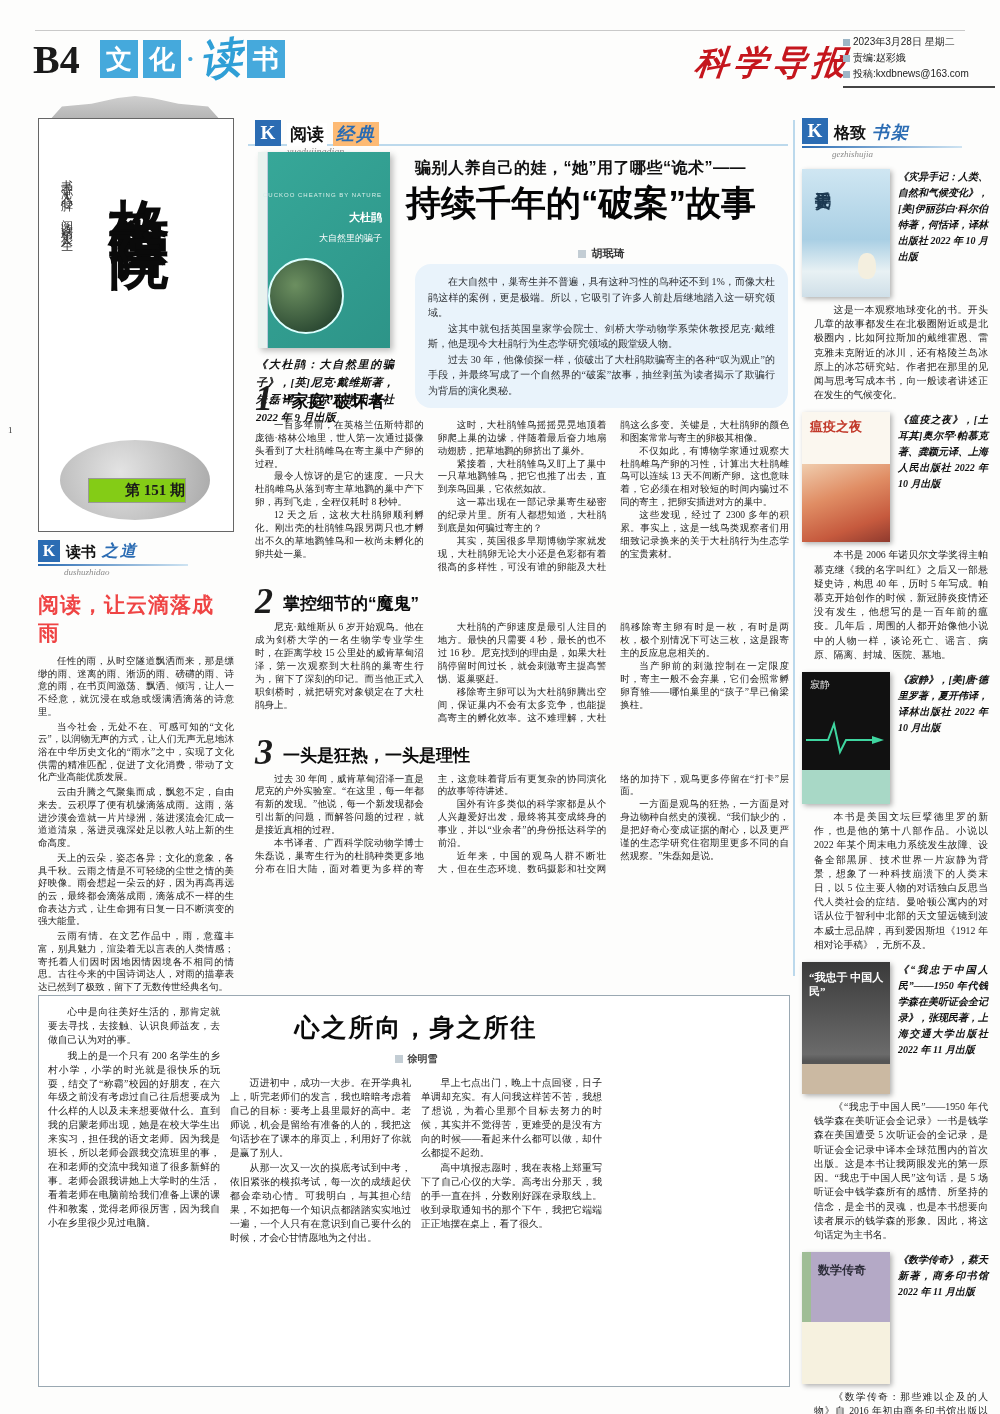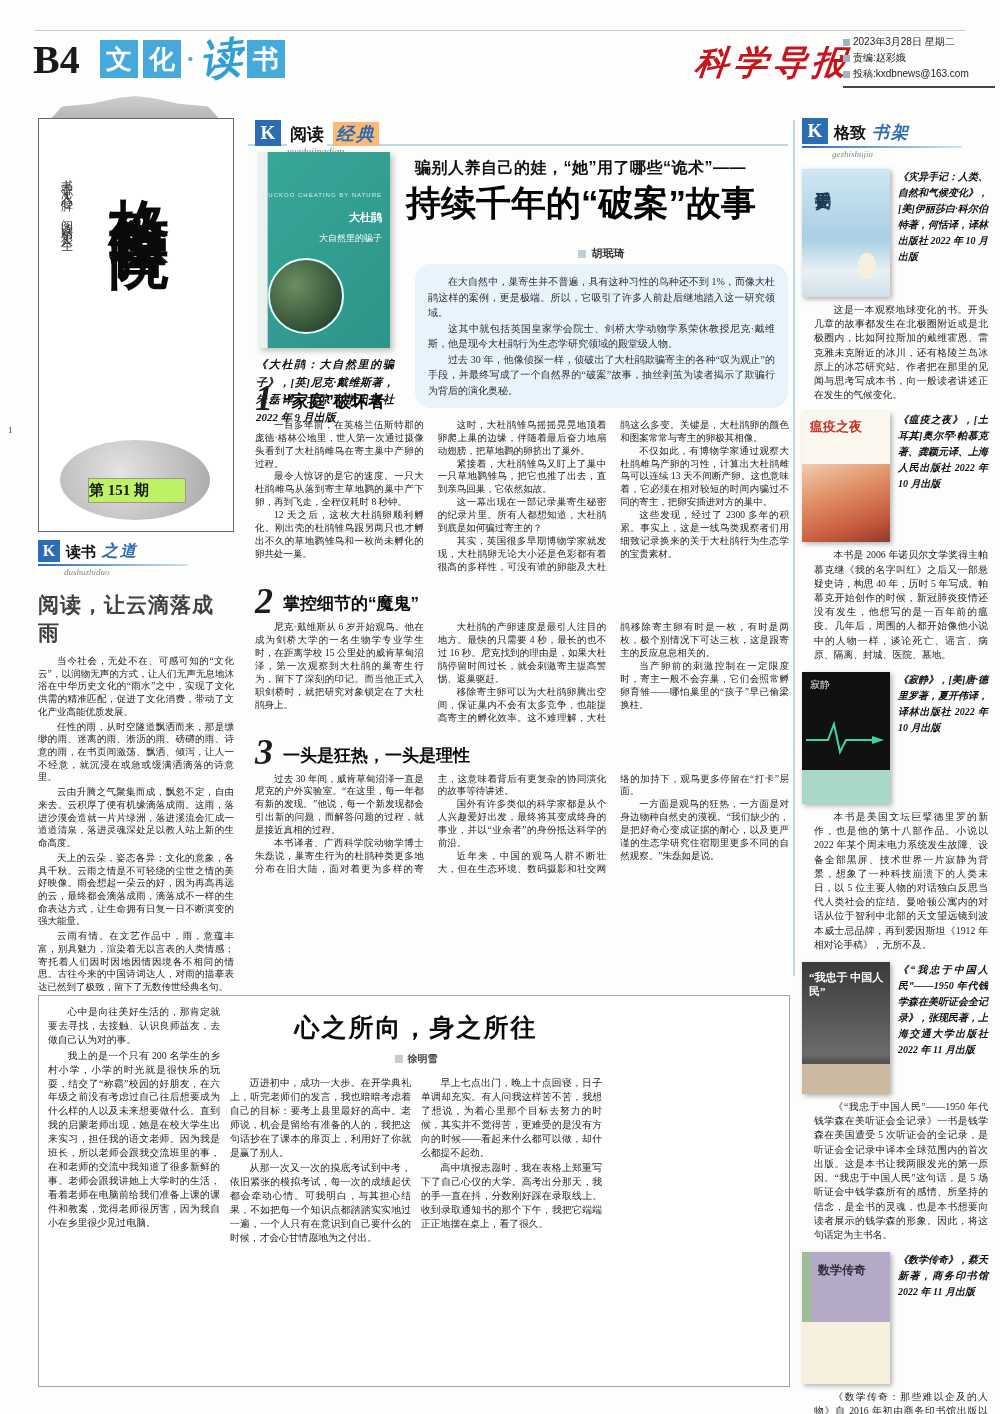--- a/index.html
+++ b/index.html
@@ -24,36 +24,36 @@
   
   .mast{left:38px;top:118px;width:194px;height:412px;border:1px solid #666;background:#fff;}
   .roof{left:48px;top:96px;width:174px;height:26px;background:linear-gradient(#c4c4c4,#9e9e9e);
         clip-path:polygon(0 100%,8% 40%,25% 30%,40% 8%,50% 0,60% 8%,75% 30%,92% 40%,100% 100%);opacity:.8;}
   .slogan{left:58px;top:170px;height:300px;writing-mode:vertical-rl;font-size:12px;letter-spacing:4px;color:#333;
           font-family:"Liberation Serif",serif;}
   .masttitle{left:98px;top:150px;height:330px;writing-mode:vertical-rl;font-size:60px;font-weight:bold;
              letter-spacing:10px;font-family:"Liberation Serif",serif;color:#0a0a0a;}
   .oval{left:60px;top:440px;width:150px;height:80px;border-radius:50%;
         background:radial-gradient(circle at 40% 40%,#e3e3e3,#b9b9b9 70%,#a5a5a5);}
-  .issue{left:88px;top:478px;width:96px;background:#bef264;border:1px solid #999;text-align:left;
+  .issue{left:88px;top:478px;width:96px;background:#84cc16;border:1px solid #999;text-align:right;
          font-size:15px;font-weight:bold;padding:2px 0;font-family:"Liberation Serif",serif;}
   .marginno{left:8px;top:425px;font-size:9px;color:#333;}
   
   .badge{display:flex;align-items:flex-end;gap:6px;}
   .kbox{background:#2b6cb3;color:#fff;font-weight:bold;font-family:"Liberation Serif",serif;
         display:flex;align-items:center;justify-content:center;}
   .kbox.small{width:22px;height:22px;font-size:16px;}
   .kbox.big{width:26px;height:26px;font-size:19px;}
   .btxt-b{font-weight:bold;color:#111;font-family:Liberation Sans, sans-serif;}
   .btxt-blue{font-weight:bold;color:#2b6cb3;font-style:italic;font-family:"Liberation Serif",serif;letter-spacing:2px;}
   .pinyin{font-style:italic;color:#8a8a8a;font-family:"Liberation Serif",serif;}
   .badge-rule{height:2px;background:linear-gradient(to right,#2b6cb3,#cfe4f2);}
   
   .leftart{left:38px;top:540px;width:196px;}
-  .leftart h2{font-size:21px;margin:14px 0 8px 0;font-family:"Liberation Sans",sans-serif;color:#404040;letter-spacing:1px;}
+  .leftart h2{font-size:21px;margin:14px 0 8px 0;font-family:"Liberation Sans",sans-serif;color:#ef4444;letter-spacing:1px;}
   .body-p{font-size:9.5px;line-height:1.34;text-align:justify;text-indent:2em;margin:0 0 2px 0;color:#222;}
   .author{text-align:right;font-weight:bold;font-size:10.5px;margin-top:2px;}
   
   .vdivider{left:793px;top:120px;width:2px;height:856px;background:#bcd9ec;}
   .classic-badge{left:255px;top:120px;}
   .classic-rule{left:248px;top:144px;width:540px;height:2px;background:#bcd9ec;}
   .cover{left:258px;top:152px;width:132px;height:196px;background:linear-gradient(135deg,#37a899,#2d9488);
          box-shadow:3px 3px 6px rgba(0,0,0,.25);}
   .cover .spine{position:absolute;left:0;top:0;width:9px;height:100%;background:#e9f2ef;border-right:1px solid #bcd;}
   .cover .ctag{position:absolute;right:8px;top:40px;font-size:6px;color:#d9efe9;text-align:right;
@@ -157,22 +157,22 @@
 
 <div class="abs leftart">
   <div class="badge">
     <span class="kbox small">K</span>
     <span class="btxt-b" style="font-size:15px">读书</span>
     <span class="btxt-blue" style="font-size:16px">之道</span>
   </div>
   <div class="badge-rule" style="width:150px;margin:2px 0 1px 0"></div>
   <div class="pinyin" style="font-size:9px;margin-left:26px">dushuzhidao</div>
   <h2>阅读，让云滴落成雨</h2>
+  <p class="body-p">任性的雨，从时空隧道飘洒而来，那是缥缈的雨、迷离的雨、淅沥的雨、磅礴的雨、诗意的雨，在书页间激荡、飘洒、倾泻，让人一不经意，就沉浸在或急或缓满洒滴落的诗意里。</p>
   <p class="body-p">当今社会，无处不在、可感可知的“文化云”，以润物无声的方式，让人们无声无息地沐浴在中华历史文化的“雨水”之中，实现了文化供需的精准匹配，促进了文化消费，带动了文化产业高能优质发展。</p>
-  <p class="body-p">任性的雨，从时空隧道飘洒而来，那是缥缈的雨、迷离的雨、淅沥的雨、磅礴的雨、诗意的雨，在书页间激荡、飘洒、倾泻，让人一不经意，就沉浸在或急或缓满洒滴落的诗意里。</p>
   <p class="body-p">云由升腾之气聚集而成，飘忽不定，自由来去。云积厚了便有机缘滴落成雨。这雨，落进沙漠会造就一片片绿洲，落进溪流会汇成一道道清泉，落进灵魂深处足以教人站上新的生命高度。</p>
   <p class="body-p">天上的云朵，姿态各异；文化的意象，各具千秋。云雨之情是不可轻绕的尘世之情的美好映像。雨会想起一朵云的好，因为再高再远的云，最终都会滴落成雨，滴落成不一样的生命表达方式，让生命拥有日复一日不断演变的强大能量。</p>
   <p class="body-p">云雨有情。在文艺作品中，雨，意蕴丰富，别具魅力，渲染着无以言表的人类情感；寄托着人们因时因地因情因境各不相同的情思。古往今来的中国诗词达人，对雨的描摹表达已然到了极致，留下了无数传世经典名句。</p>
   <p class="body-p">如果说文化是云，思想是雨，那么让云滴落成雨的过程就是不可或缺的阅读。一个人，只有用心阅读了，才有思想的雨自历史的天空纷纷扬扬地洒落人间。</p>
   <div class="author">程应峰</div>
 </div>
 
 <div class="abs vdivider"></div>
 <div class="abs classic-rule"></div>
 <div class="abs classic-badge">

